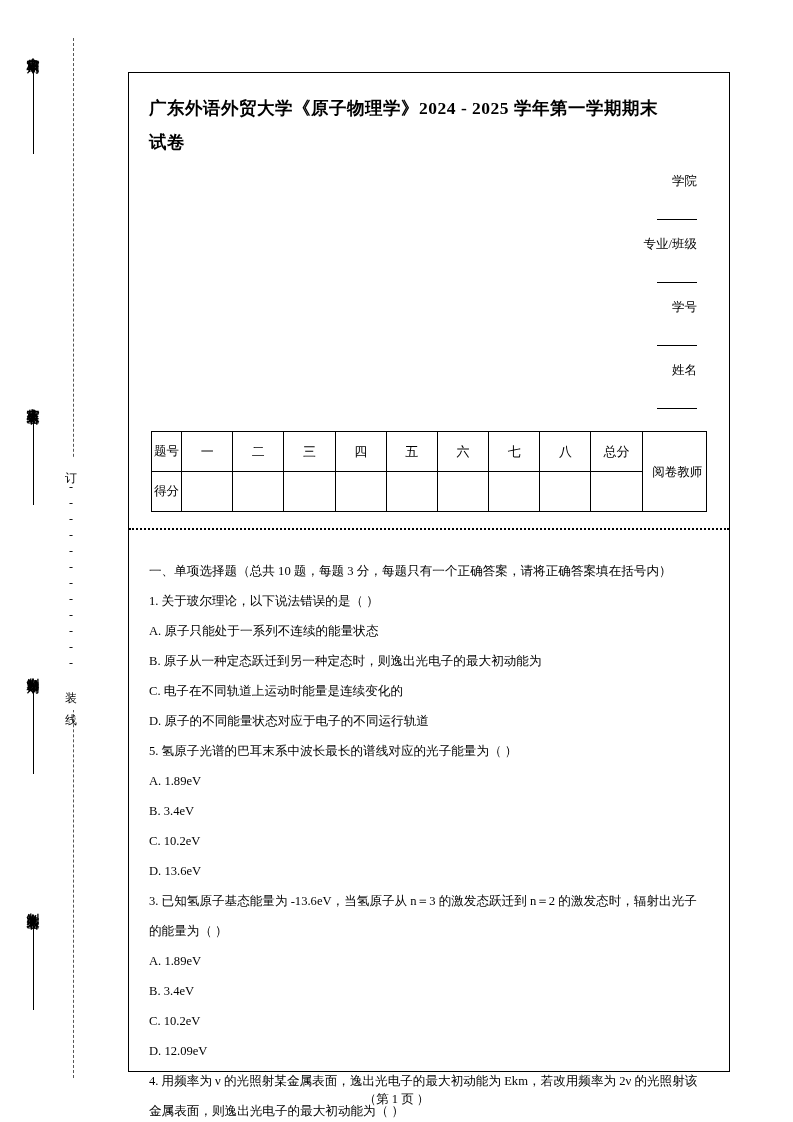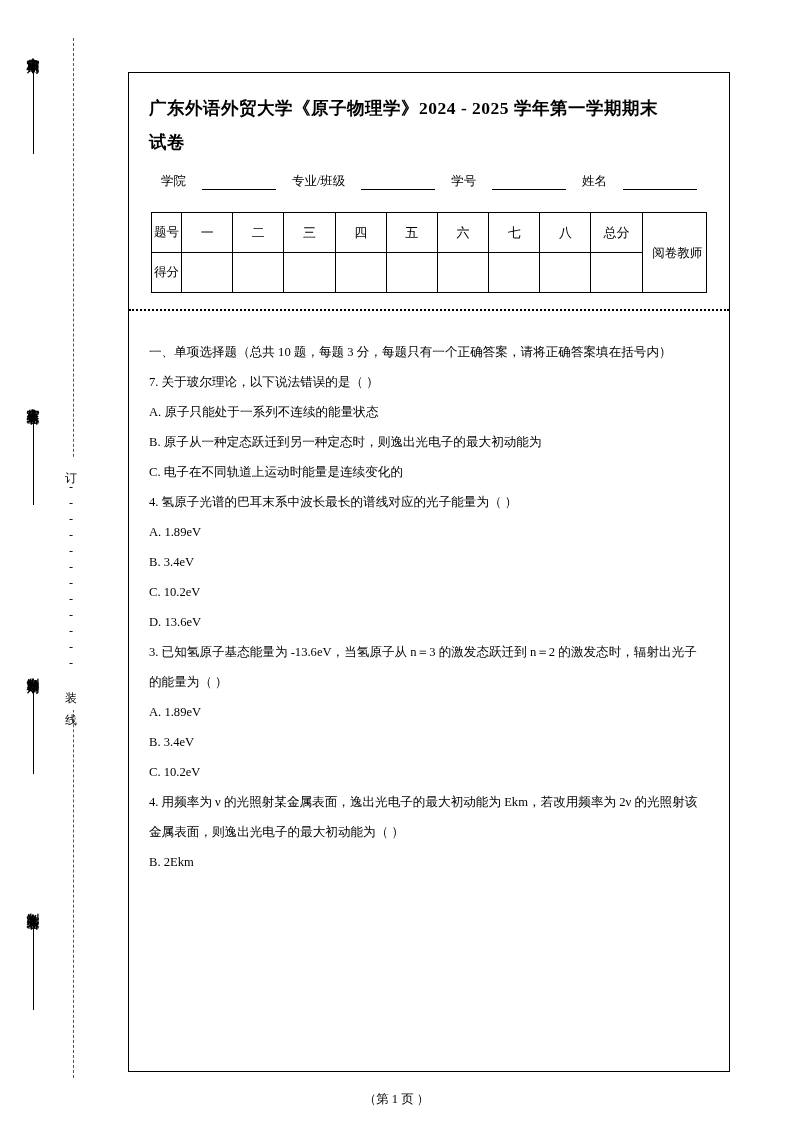--- a/index.html
+++ b/index.html
@@ -79,20 +79,21 @@
   
   .info-line {
     margin-top: 14px;
     font-family: "Liberation Serif", serif;
     font-size: 12.5px;
     display: flex;
     align-items: flex-end;
     justify-content: center;
     gap: 16px;
     padding: 0 12px;
+    flex-direction: column;
   }
   .info-line .lbl { white-space: nowrap; }
   .info-line .fill {
     border-bottom: 1px solid #000;
     flex: 1 1 auto;
     height: 14px;
     min-width: 40px;
   }
 
   
@@ -217,35 +218,37 @@
       <td class="total"></td>
     </tr>
   </tbody>
     </table>
 
   <div class="dot-sep"></div>
 
   <div class="content">
     <p>一、单项选择题（总共 10 题，每题 3 分，每题只有一个正确答案，请将正确答案填在括号内）</p>
 
-    <p>7. 关于玻尔理论，以下说法错误的是（  ）</p>
+    <p>1. 关于玻尔理论，以下说法错误的是（  ）</p>
     <p>A. 原子只能处于一系列不连续的能量状态</p>
     <p>B. 原子从一种定态跃迁到另一种定态时，则逸出光电子的最大初动能为</p>
     <p>C. 电子在不同轨道上运动时能量是连续变化的</p>
-
-    <p>4. 氢原子光谱的巴耳末系中波长最长的谱线对应的光子能量为（  ）</p>
+    <p>D. 原子的不同能量状态对应于电子的不同运行轨道</p>
+
+    <p>5. 氢原子光谱的巴耳末系中波长最长的谱线对应的光子能量为（  ）</p>
     <p>A. 1.89eV</p>
     <p>B. 3.4eV</p>
     <p>C. 10.2eV</p>
     <p>D. 13.6eV</p>
 
     <p>3. 已知氢原子基态能量为 -13.6eV，当氢原子从 n＝3 的激发态跃迁到 n＝2 的激发态时，辐射出光子的能量为（  ）</p>
     <p>A. 1.89eV</p>
     <p>B. 3.4eV</p>
     <p>C. 10.2eV</p>
+    <p>D. 12.09eV</p>
 
     <p>4. 用频率为 ν 的光照射某金属表面，逸出光电子的最大初动能为 Ekm，若改用频率为 2ν 的光照射该金属表面，则逸出光电子的最大初动能为（  ）</p>
     <p>B. 2Ekm</p>
   </div>
 
 </div>
 
 <div class="footer">（第 1 页 ）</div>
 
 </body></html>

